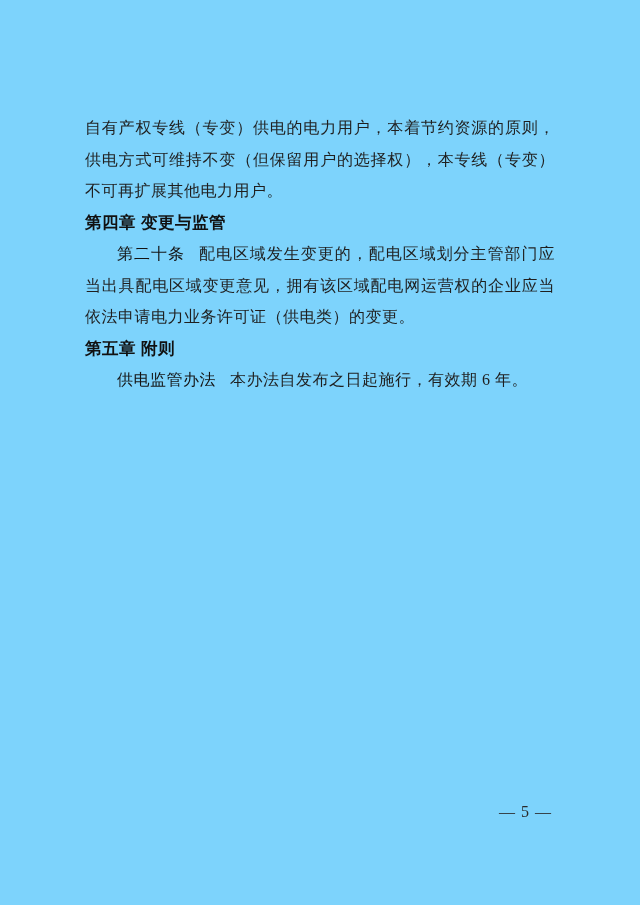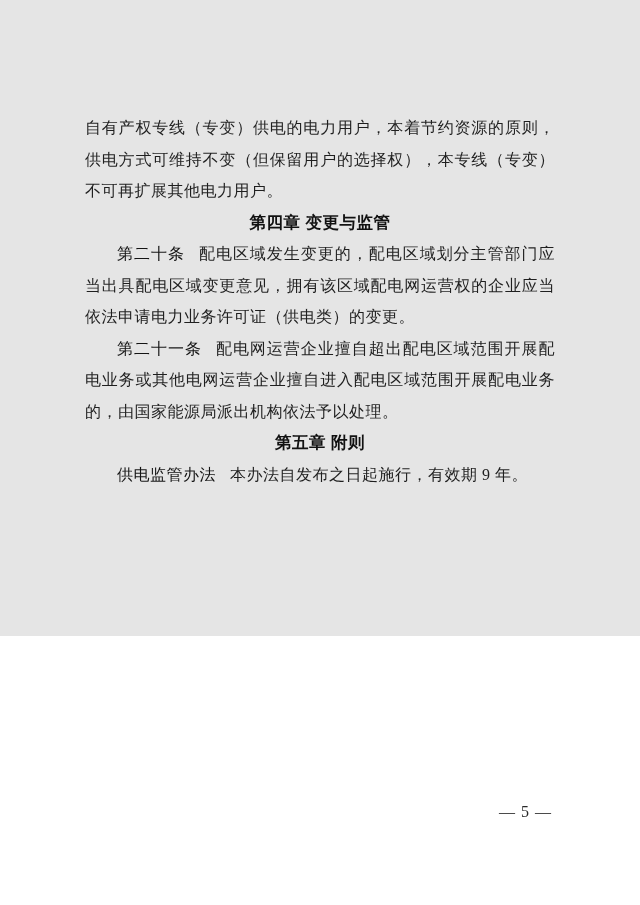--- a/index.html
+++ b/index.html
@@ -6,22 +6,22 @@
     margin: 0;
     padding: 0;
     width: 640px;
     height: 905px;
     background: #ffffff;
     overflow: hidden;
   }
   .page {
     position: relative;
     width: 640px;
-    height: 636px;
-    background: #e5e5e5;
+    height: 905px;
+    background: #7dd3fc;
     font-family: "Liberation Serif", "DejaVu Serif", serif;
     color: #1f1f1f;
   }
   .content {
     position: absolute;
     left: 85px;
     top: 112px;
     width: 470px;
   }
   p.body {
@@ -40,21 +40,20 @@
     font-weight: 400;
     font-family: "Liberation Sans", "DejaVu Sans", sans-serif;
     color: #141414;
     margin-right: 14px;
   }
   h2.chapter {
     margin: 0;
     font-size: 16.5px;
     line-height: 31.5px;
     font-weight: 700;
-    text-align: center;
     font-family: "Liberation Sans", "DejaVu Sans", sans-serif;
     color: #111111;
     letter-spacing: 0.5px;
   }
   .footer {
     position: absolute;
     top: 801px;
     right: 88px;
     font-size: 16px;
     line-height: 22px;
@@ -68,24 +67,23 @@
 
 <div class="page">
   <div class="content">
 
     <p class="body intro">自有产权专线（专变）供电的电力用户，本着节约资源的原则，供电方式可维持不变（但保留用户的选择权），本专线（专变）不可再扩展其他电力用户。</p>
 
     <h2 class="chapter">第四章 变更与监管</h2>
 
     <p class="body article"><span class="lead">第二十条</span><span>配电区域发生变更的，配电区域划分主管部门应当出具配电区域变更意见，拥有该区域配电网运营权的企业应当依法申请电力业务许可证（供电类）的变更。</span></p>
 
-    <p class="body article"><span class="lead">第二十一条</span><span>配电网运营企业擅自超出配电区域范围开展配电业务或其他电网运营企业擅自进入配电区域范围开展配电业务的，由国家能源局派出机构依法予以处理。</span></p>
 
 
     <h2 class="chapter">第五章 附则</h2>
 
 
-    <p class="body article"><span class="lead">供电监管办法</span><span>本办法自发布之日起施行，有效期 9 年。</span></p>
+    <p class="body article"><span class="lead">供电监管办法</span><span>本办法自发布之日起施行，有效期 6 年。</span></p>
 
   </div>
 
   <div class="footer">— 5 —</div>
 </div>
 
 </body></html>

